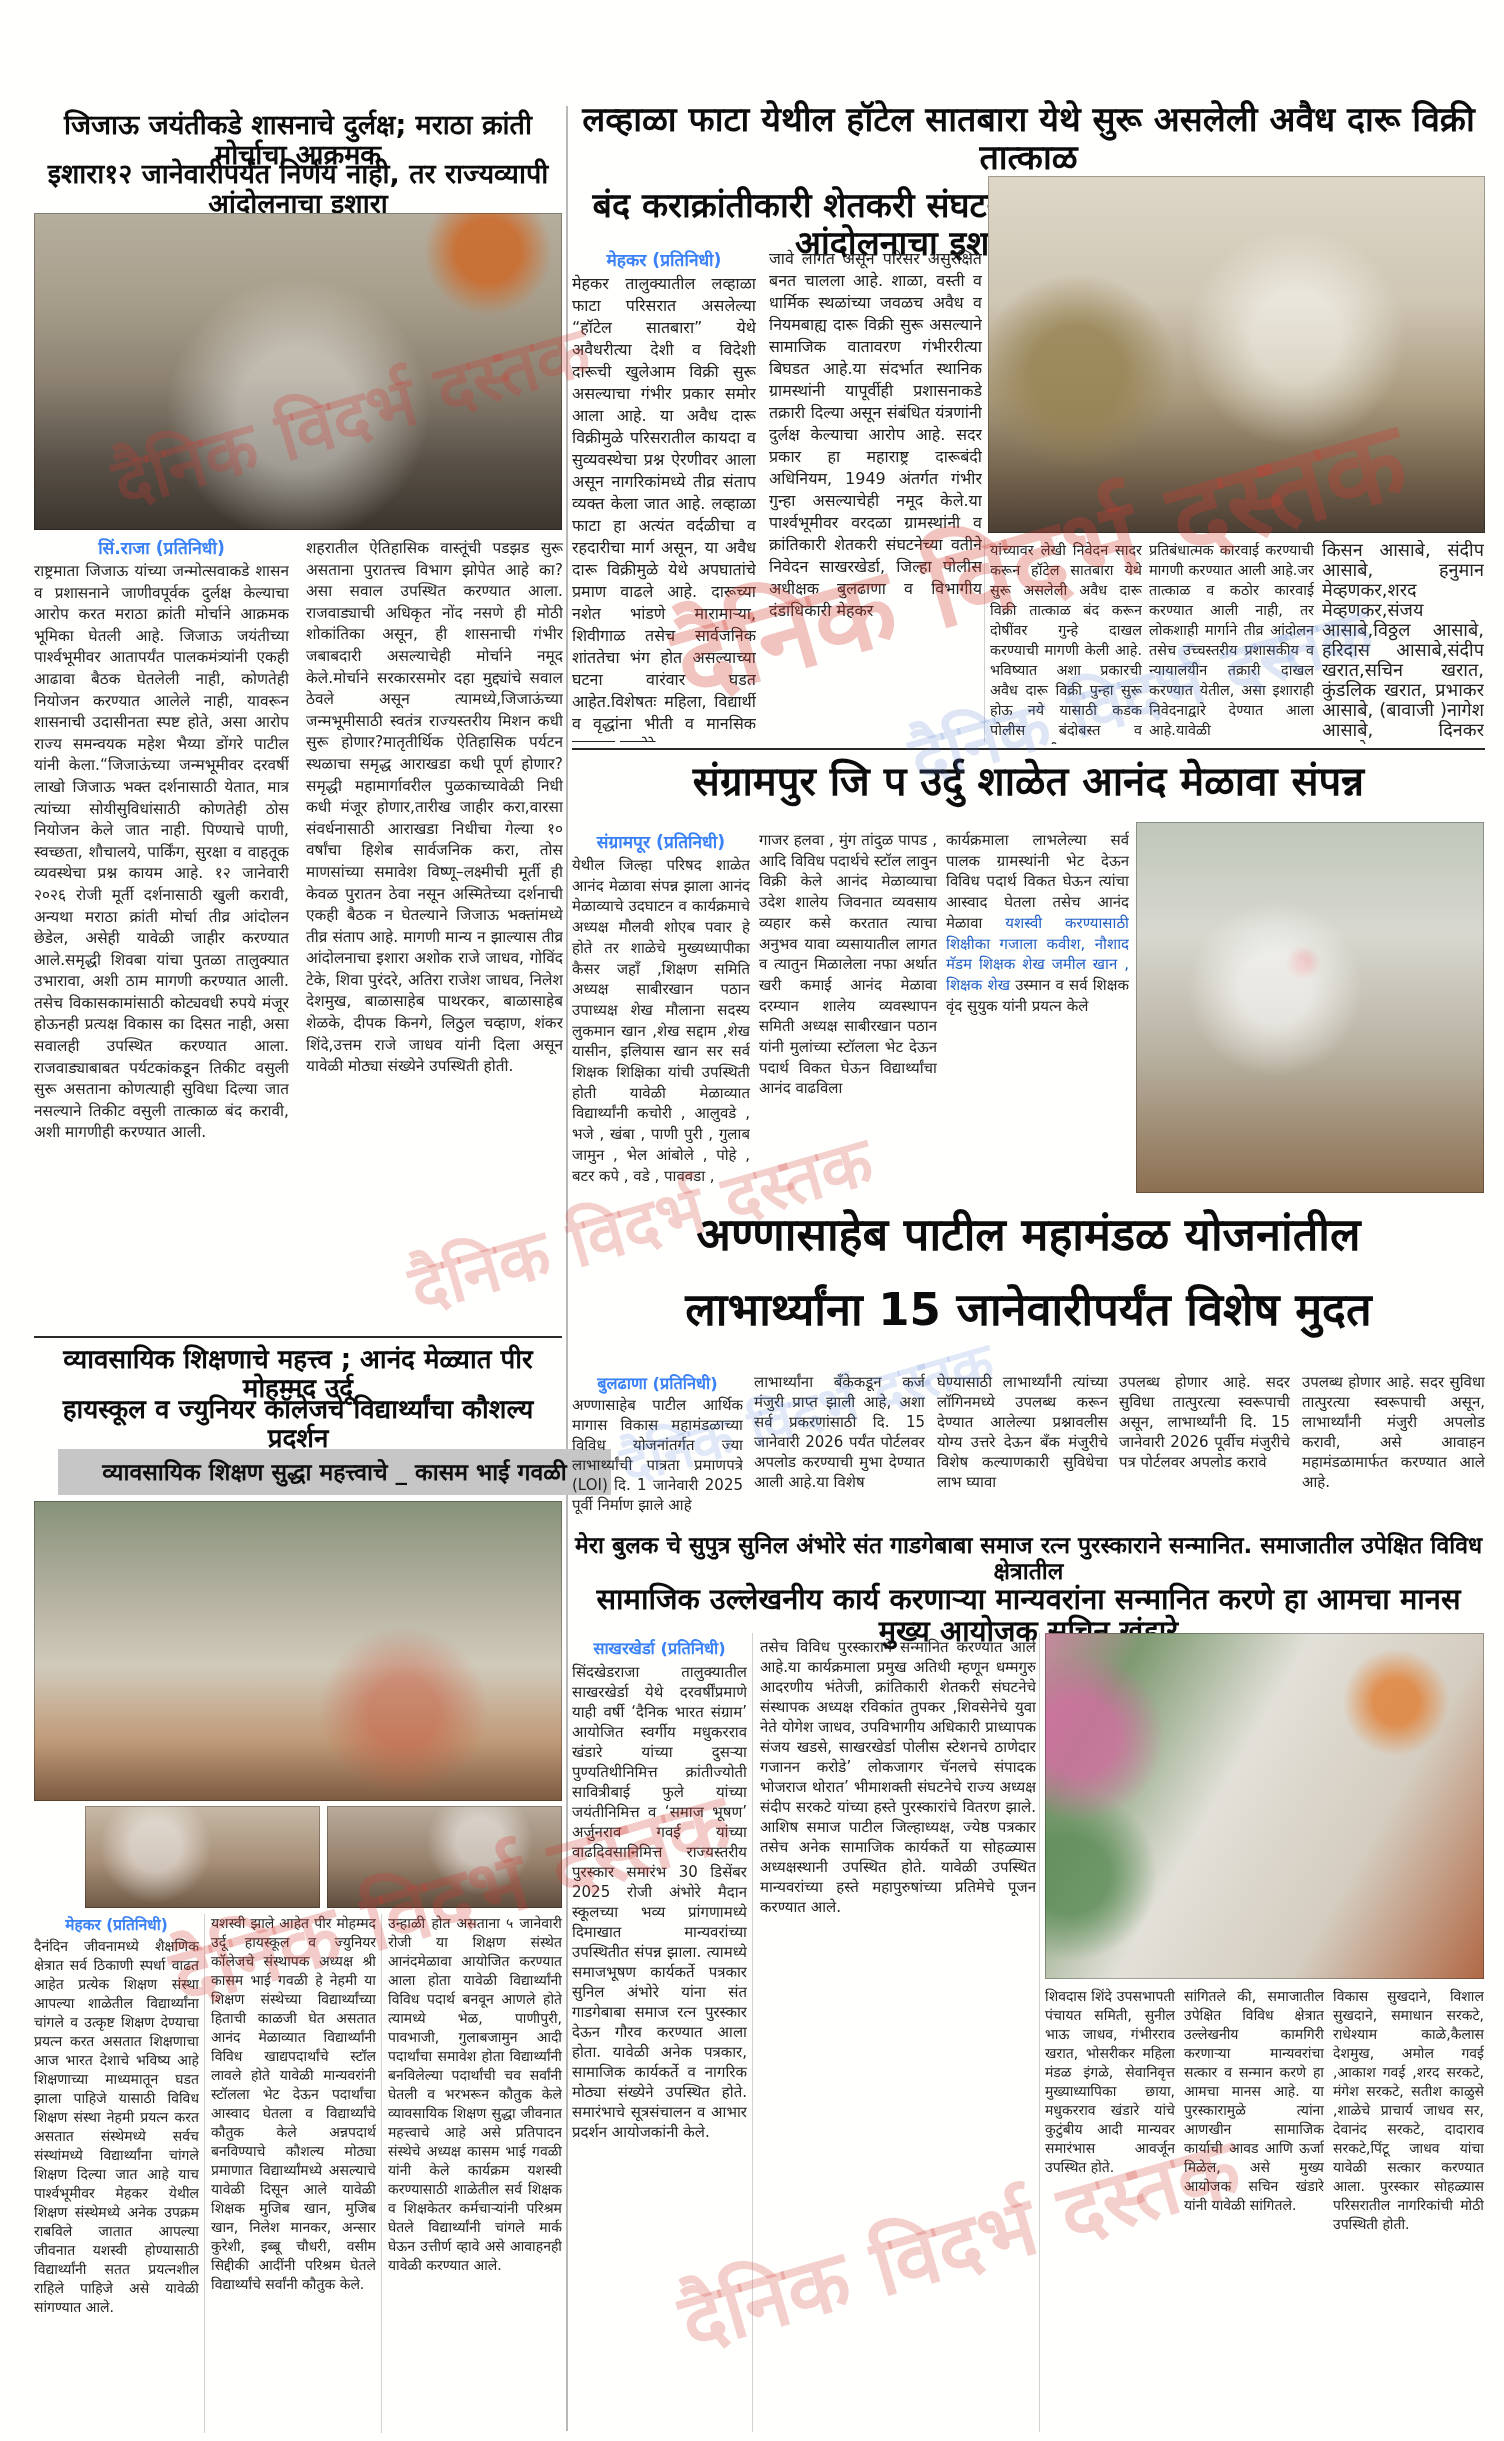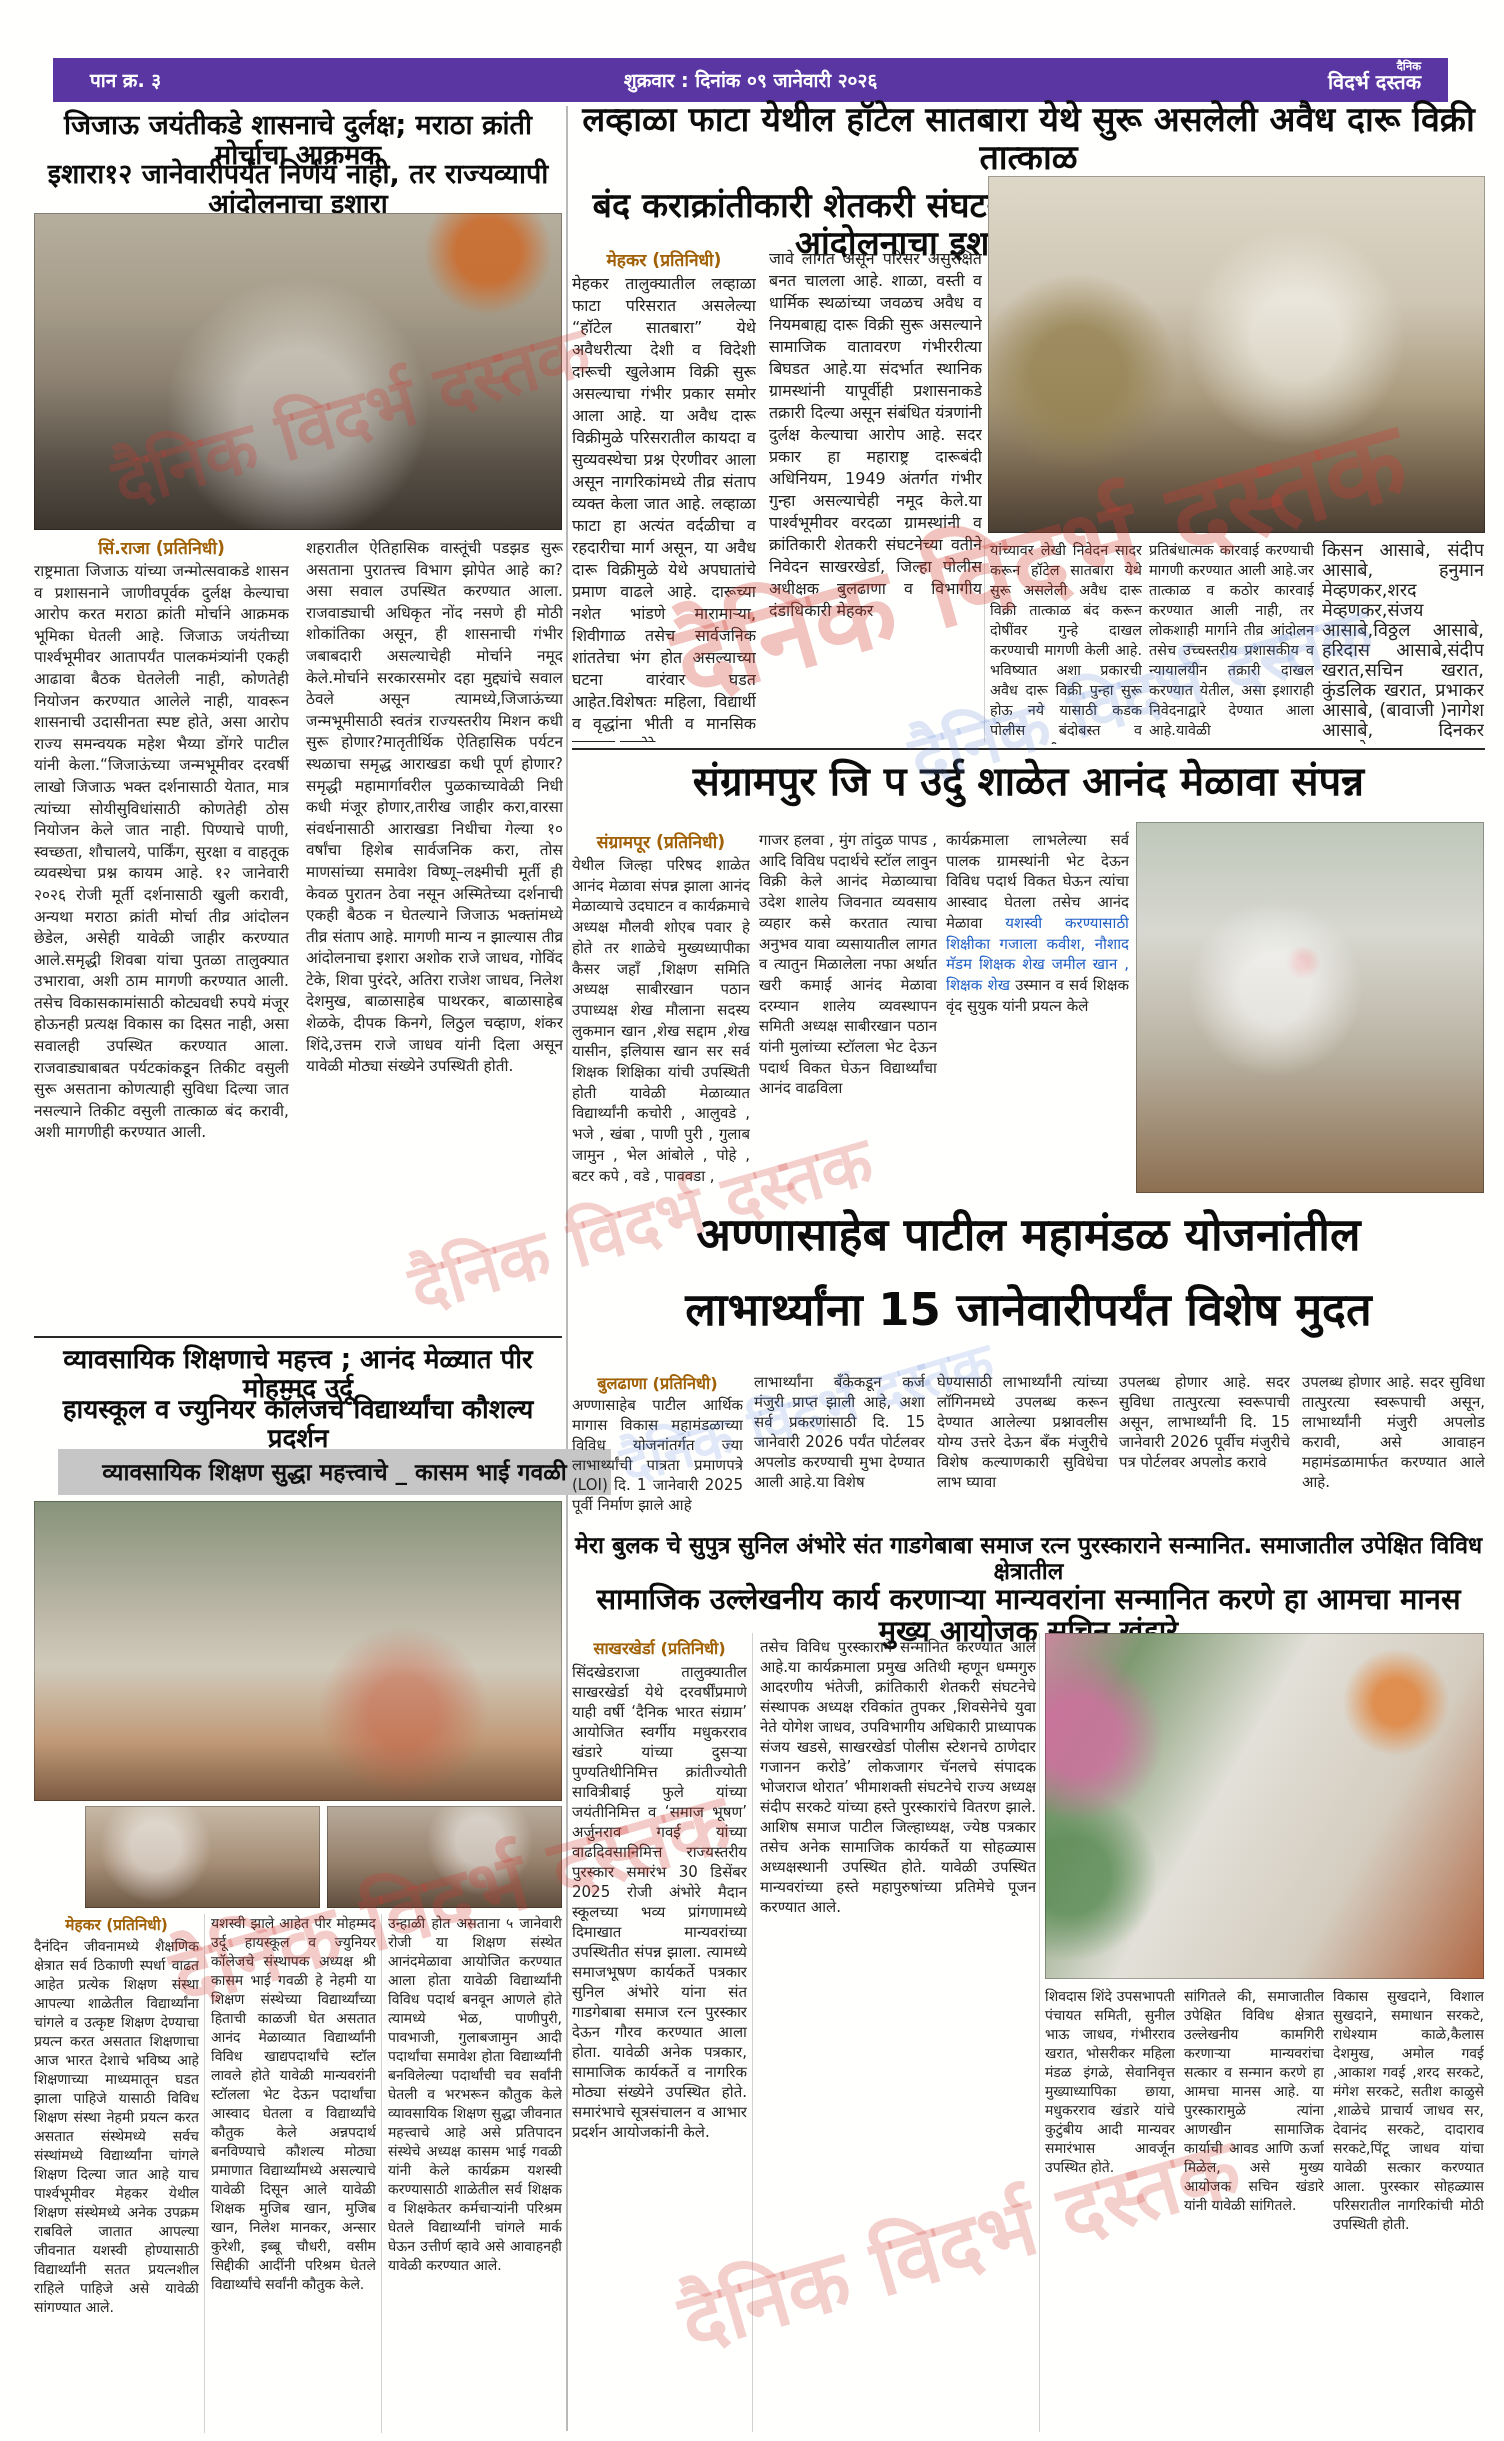--- a/index.html
+++ b/index.html
@@ -8,21 +8,21 @@
   .abs{position:absolute;}
   
   .masthead{background:#5936a2;color:#fff;}
   .mast-left{position:absolute;left:37px;top:0;height:44px;line-height:44px;font-size:19px;font-weight:700;}
   .mast-center{position:absolute;left:0;right:0;top:0;height:44px;line-height:44px;text-align:center;font-size:19px;font-weight:700;}
   .mast-brand{position:absolute;right:27px;top:1.9px;text-align:right;line-height:1.05;}
   .mast-brand .small{font-size:11.5px;font-weight:700;display:block;}
   .mast-brand .big{font-size:20px;font-weight:800;display:block;}
   
   .hl{font-weight:800;color:#0c0c0c;text-align:center;line-height:1.12;letter-spacing:0;}
-  .byline{font-weight:800;color:#a16207;text-align:center;}
+  .byline{font-weight:800;color:#3b82f6;text-align:center;}
   .body-col{text-align:justify;overflow:hidden;color:#232323;}
   .blue{color:#1f5ec4;}
   .rule-h{background:#2a2a2a;}
   .rule-v{background:#b9b9b9;}
   .rule-v-light{background:#d2d2d2;}
   .subhead-bar{background:#c6c6c6;color:#0d0d0d;font-weight:800;text-align:center;}
   
   .photo{box-shadow:inset 0 0 0 1px rgba(0,0,0,.28);}
   .ph1{background:
     radial-gradient(circle at 86% 12%, rgba(205,105,40,.85) 0 6%, transparent 12%),
@@ -52,28 +52,20 @@
     linear-gradient(120deg,#c9889f 0%,#7f9a72 16%,#e2e0d8 42%,#d4ccbf 70%,#b06844 100%);}
   
   .stamp{position:absolute;font-weight:800;white-space:nowrap;pointer-events:none;
          transform:rotate(-16deg);transform-origin:left top;line-height:1;}
 </style>
 </head>
 <body>
 
 <div id="page">
 
-  <div class="abs masthead" style="left:53px;top:58px;width:1395px;height:44px;">
-    <div class="mast-left">पान क्र. ३</div>
-    <div class="mast-center">शुक्रवार : दिनांक ०९ जानेवारी २०२६</div>
-    <div class="mast-brand">
-      <span class="small">दैनिक</span>
-      <span class="big">विदर्भ दस्तक</span>
-    </div>
-  </div>
 
   <div class="abs rule-v" style="left:566px;top:106px;width:1.9px;height:2325px;"></div>
 
   <div class="abs hl" style="left:34px;top:110px;width:528px;font-size:27px;">जिजाऊ जयंतीकडे शासनाचे दुर्लक्ष; मराठा क्रांती मोर्चाचा आक्रमक</div>
   <div class="abs hl" style="left:34px;top:159px;width:528px;font-size:27px;">इशारा१२ जानेवारीपर्यंत निर्णय नाही, तर राज्यव्यापी आंदोलनाचा इशारा</div>
   <div class="abs photo ph1" style="left:34px;top:213px;width:528px;height:317px;"></div>
   <div class="abs byline" style="left:34px;top:536px;width:255px;font-size:17.3px;">सिं.राजा (प्रतिनिधी)</div>
   <div class="abs body-col" style="left:34px;top:561px;width:255px;height:772px;font-size:15.4px;line-height:21.6px;">राष्ट्रमाता जिजाऊ यांच्या जन्मोत्सवाकडे शासन व प्रशासनाने जाणीवपूर्वक दुर्लक्ष केल्याचा आरोप करत मराठा क्रांती मोर्चाने आक्रमक भूमिका घेतली आहे. जिजाऊ जयंतीच्या पार्श्वभूमीवर आतापर्यंत पालकमंत्र्यांनी एकही आढावा बैठक घेतलेली नाही, कोणतेही नियोजन करण्यात आलेले नाही, यावरून शासनाची उदासीनता स्पष्ट होते, असा आरोप राज्य समन्वयक महेश भैय्या डोंगरे पाटील यांनी केला.“जिजाऊंच्या जन्मभूमीवर दरवर्षी लाखो जिजाऊ भक्त दर्शनासाठी येतात, मात्र त्यांच्या सोयीसुविधांसाठी कोणतेही ठोस नियोजन केले जात नाही. पिण्याचे पाणी, स्वच्छता, शौचालये, पार्किंग, सुरक्षा व वाहतूक व्यवस्थेचा प्रश्न कायम आहे. १२ जानेवारी २०२६ रोजी मूर्ती दर्शनासाठी खुली करावी, अन्यथा मराठा क्रांती मोर्चा तीव्र आंदोलन छेडेल, असेही यावेळी जाहीर करण्यात आले.समृद्धी शिवबा यांचा पुतळा तालुक्यात उभारावा, अशी ठाम मागणी करण्यात आली. तसेच विकासकामांसाठी कोट्यवधी रुपये मंजूर होऊनही प्रत्यक्ष विकास का दिसत नाही, असा सवालही उपस्थित करण्यात आला. राजवाड्याबाबत पर्यटकांकडून तिकीट वसुली सुरू असताना कोणत्याही सुविधा दिल्या जात नसल्याने तिकीट वसुली तात्काळ बंद करावी, अशी मागणीही करण्यात आली.</div>
   <div class="abs body-col" style="left:306px;top:538px;width:257px;height:795px;font-size:15.4px;line-height:21.6px;">शहरातील ऐतिहासिक वास्तूंची पडझड सुरू असताना पुरातत्त्व विभाग झोपेत आहे का? असा सवाल उपस्थित करण्यात आला. राजवाड्याची अधिकृत नोंद नसणे ही मोठी शोकांतिका असून, ही शासनाची गंभीर जबाबदारी असल्याचेही मोर्चाने नमूद केले.मोर्चाने सरकारसमोर दहा मुद्द्यांचे सवाल ठेवले असून त्यामध्ये,जिजाऊंच्या जन्मभूमीसाठी स्वतंत्र राज्यस्तरीय मिशन कधी सुरू होणार?मातृतीर्थिक ऐतिहासिक पर्यटन स्थळाचा समृद्ध आराखडा कधी पूर्ण होणार?समृद्धी महामार्गावरील पुळकाच्यावेळी निधी कधी मंजूर होणार,तारीख जाहीर करा,वारसा संवर्धनासाठी आराखडा निधीचा गेल्या १० वर्षांचा हिशेब सार्वजनिक करा, तोस माणसांच्या समावेश विष्णू–लक्ष्मीची मूर्ती ही केवळ पुरातन ठेवा नसून अस्मितेच्या दर्शनाची एकही बैठक न घेतल्याने जिजाऊ भक्तांमध्ये तीव्र संताप आहे. मागणी मान्य न झाल्यास तीव्र आंदोलनाचा इशारा अशोक राजे जाधव, गोविंद टेके, शिवा पुरंदरे, अतिरा राजेश जाधव, निलेश देशमुख, बाळासाहेब पाथरकर, बाळासाहेब शेळके, दीपक किनगे, लिठुल चव्हाण, शंकर शिंदे,उत्तम राजे जाधव यांनी दिला असून यावेळी मोठ्या संख्येने उपस्थिती होती.</div>
 

